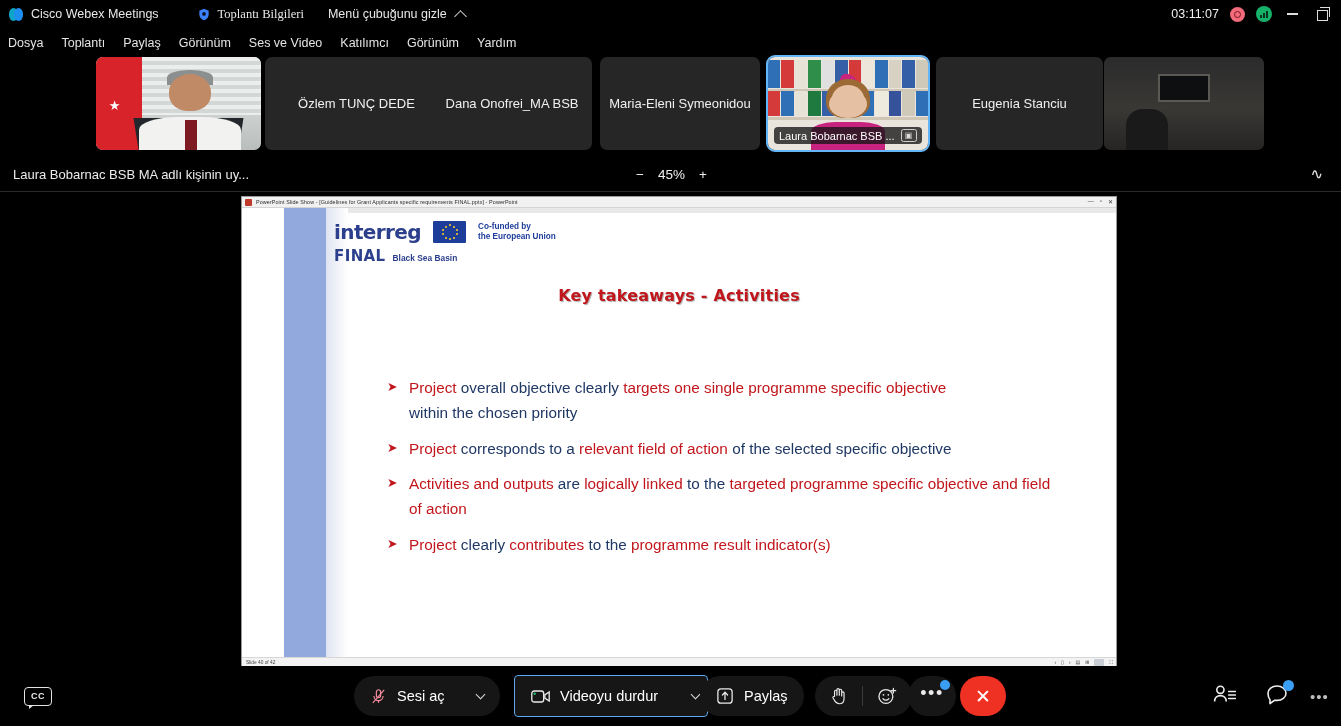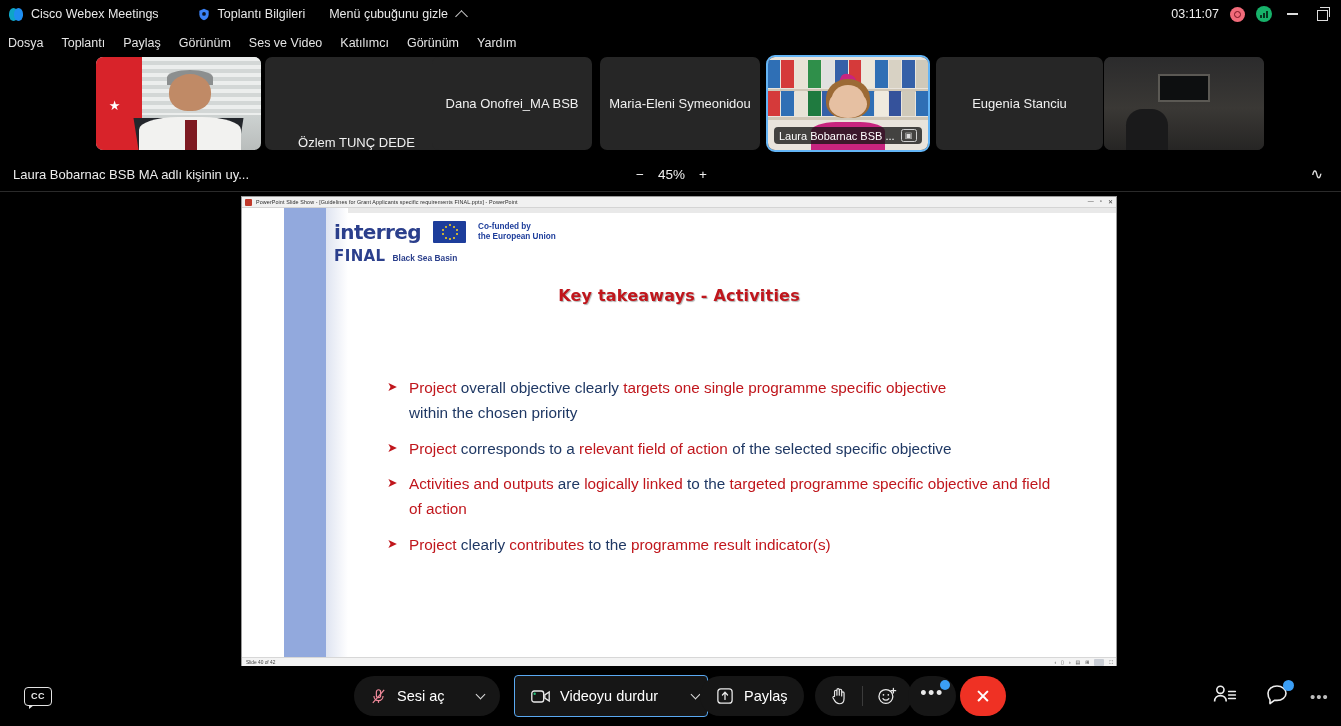--- a/index.html
+++ b/index.html
@@ -11,21 +11,21 @@
   }
   .app { position: relative; width: 1341px; height: 726px; background: #000; }
 
   
   .titlebar {
     position: absolute; top: 0; left: 0; width: 1341px; height: 28px;
     display: flex; align-items: center; color: #e8e8e8; font-size: 12.5px;
   }
   .tb-group { display: flex; align-items: center; gap: 7px; }
   .tb-webex { margin-left: 9px; }
-  .tb-info { margin-left: 38px; }
+  .tb-info { margin-left: 38px; font-family: Liberation Serif, serif; }
   .tb-hide { margin-left: 24px; display: flex; align-items: center; gap: 9px; }
   .webex-logo {
     width: 15px; height: 15px; position: relative; display: inline-block;
   }
   .webex-logo i {
     position: absolute; top: 1px; width: 9px; height: 13px; border-radius: 50%/45%;
   }
   .webex-logo i.a { left: 0; background: #0ea5c6; }
   .webex-logo i.b { left: 5px; background: #1f8ef1; }
   .shield-ico { width: 14px; height: 15px; }
@@ -275,21 +275,21 @@
           <div class="blinds"></div>
         <div class="suit"></div>
           <div class="suit2"></div>
         <div class="body"></div>
           <div class="tie"></div>
         <div class="hair"></div>
           <div class="head"></div>
       </div>
     </div>
 
-    <div class="thumb" style="left:265px;width:183px;align-items:flex-end;">
+    <div class="thumb" style="left:265px;width:183px;">
       <span class="nm">Özlem TUNÇ DEDE</span>
     </div>
 
     <div class="thumb" style="left:432px;width:160px;">
       <span class="nm">Dana Onofrei_MA BSB</span>
     </div>
 
     <div class="thumb" style="left:600px;width:160px;">
       <span class="nm">Maria-Eleni Symeonidou</span>
     </div>

